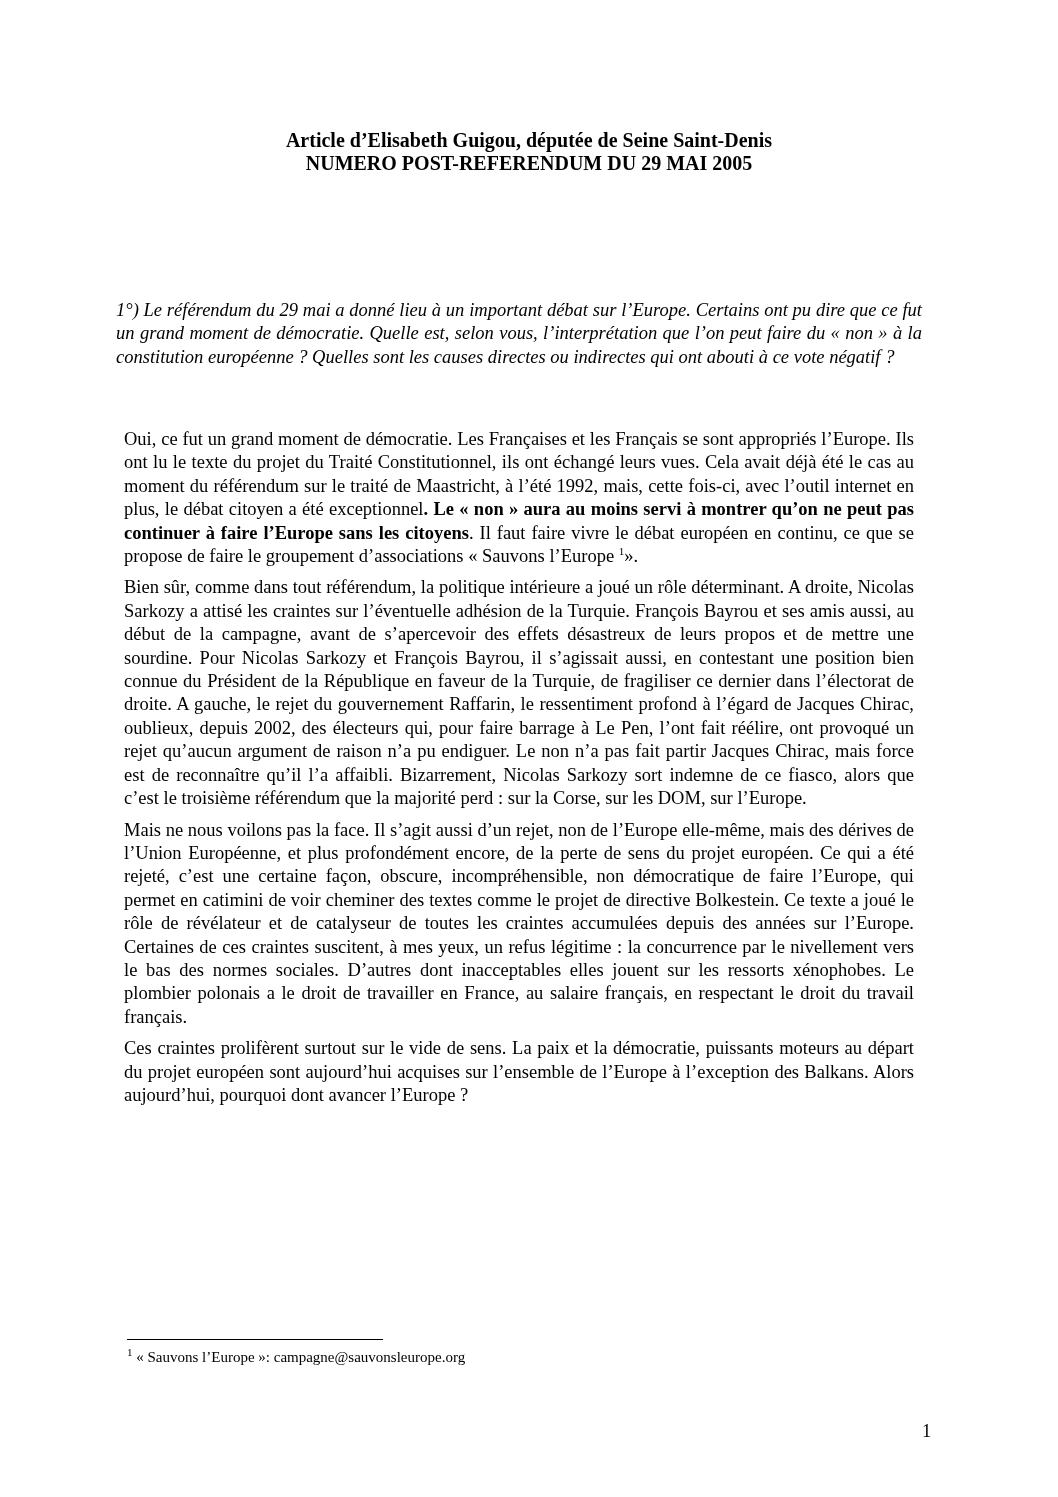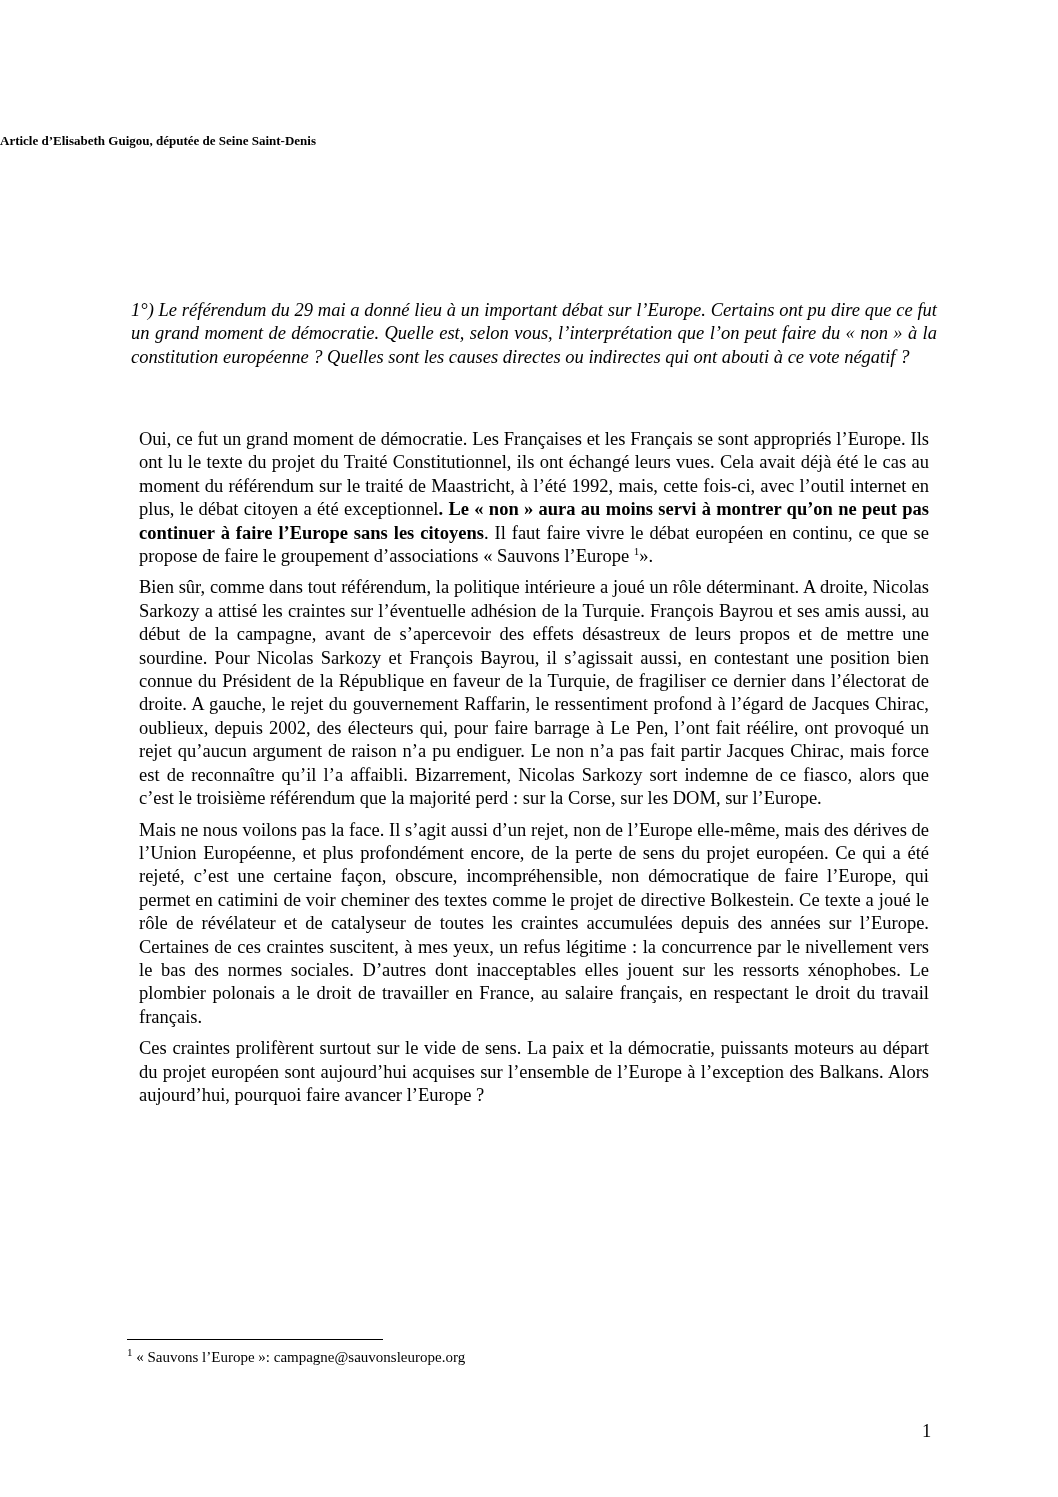--- a/index.html
+++ b/index.html
@@ -1,43 +1,44 @@
 <!DOCTYPE html>
 <html><head>
 <meta charset="utf-8">
 <style>
   html, body { margin:0; padding:0; background:#ffffff; }
   body { width:1058px; height:1497px; position:relative; overflow:hidden;
          font-family:"Liberation Serif", "DejaVu Serif", serif; color:#000; }
-  .header { position:absolute; top:129px; left:0; width:1058px; text-align:left;
-            font-weight:bold; font-size:13px; line-height:23px; }
+  .header { position:absolute; top:129px; left:0; width:1058px; text-align:center;
+            font-weight:bold; font-size:20px; line-height:23px; }
   .header div { white-space:nowrap; }
-  .body-text { position:absolute; left:131px; width:806px; font-size:18.5px; line-height:23.4px;
+  .body-text { position:absolute; left:116px; width:806px; font-size:18.5px; line-height:23.4px;
                text-align:justify; }
   .question { top:299px; font-style:italic; }
   .answer { top:420px; }
   .answer p { margin:8px; }
   .b { font-weight:bold; }
   sup { font-size:11px; line-height:0; }
   .fn-rule { position:absolute; left:127px; top:1339px; width:256px; height:0; border-top:1.5px solid #000; }
   .footnote { position:absolute; left:127px; top:1348px; font-size:15px; line-height:18px; }
   .page-num { position:absolute; left:922px; top:1420px; font-size:18.5px; line-height:22px; }
 </style>
 </head>
 <body>
 
 <div class="header">
   <div>Article d’Elisabeth Guigou, députée  de Seine Saint-Denis</div>
+  <div>NUMERO POST-REFERENDUM DU 29 MAI 2005</div>
 </div>
 
 <div class="body-text question">1°) Le référendum du 29 mai a donné lieu à un important débat sur l’Europe. Certains ont pu dire que ce fut un grand moment de démocratie. Quelle est, selon vous, l’interprétation que l’on peut faire du « non » à la constitution européenne ? Quelles sont les causes directes ou indirectes qui ont abouti à ce vote négatif ?</div>
 
 <div class="body-text answer">
   <p><span>Oui, ce fut un grand moment de démocratie. Les Françaises et les Français se sont appropriés l’Europe. Ils ont lu le texte du projet du Traité Constitutionnel, ils ont échangé leurs vues. Cela avait déjà été le cas au moment du référendum sur le traité de Maastricht, à l’été 1992, mais, cette fois-ci, avec l’outil internet en plus, le débat citoyen a été exceptionnel</span><span class="b">. Le « non » aura au moins servi à montrer qu’on ne peut pas continuer à faire l’Europe sans les citoyens</span><span>. Il faut faire vivre le débat européen en continu, ce que se propose de faire le groupement d’associations « Sauvons l’Europe </span><sup>1</sup><span>».</span></p>
   <p>Bien sûr, comme dans tout référendum, la politique intérieure a joué un rôle déterminant. A droite, Nicolas Sarkozy a attisé les craintes sur l’éventuelle adhésion de la Turquie. François Bayrou et ses amis aussi, au début de la campagne, avant de s’apercevoir des effets désastreux de leurs propos et de mettre une sourdine. Pour Nicolas Sarkozy et François Bayrou, il s’agissait aussi, en contestant une position bien connue du Président de la République en faveur de la Turquie, de fragiliser ce dernier dans l’électorat de droite. A gauche, le rejet du gouvernement Raffarin, le ressentiment profond à l’égard de Jacques  Chirac, oublieux, depuis 2002, des électeurs qui, pour faire barrage à Le Pen, l’ont fait réélire, ont provoqué un rejet qu’aucun argument de raison n’a pu endiguer. Le non n’a pas fait partir Jacques Chirac, mais force est de reconnaître qu’il l’a affaibli. Bizarrement, Nicolas Sarkozy sort indemne de ce fiasco, alors que c’est le troisième référendum que la majorité perd : sur la Corse, sur les DOM, sur l’Europe.</p>
   <p>Mais ne nous voilons pas la face. Il s’agit aussi d’un rejet, non de l’Europe elle-même, mais des dérives de l’Union Européenne, et plus profondément encore, de la perte de sens du projet européen. Ce qui a été rejeté, c’est une certaine façon, obscure, incompréhensible, non démocratique de faire l’Europe, qui permet en catimini de voir cheminer des textes comme le projet de directive Bolkestein. Ce texte a joué le rôle de révélateur et de catalyseur de toutes les craintes accumulées depuis des années sur l’Europe. Certaines de ces craintes suscitent, à mes yeux, un refus légitime : la concurrence par le nivellement vers le bas des normes sociales. D’autres dont inacceptables elles jouent sur les ressorts xénophobes. Le plombier polonais a le droit de travailler en France, au salaire français, en respectant le droit du travail français.</p>
-  <p>Ces craintes prolifèrent surtout sur le vide de sens. La paix et la démocratie, puissants moteurs au départ du projet européen sont aujourd’hui acquises sur l’ensemble de l’Europe à l’exception des Balkans. Alors aujourd’hui, pourquoi faire avancer l’Europe ?</p>
+  <p>Ces craintes prolifèrent surtout sur le vide de sens. La paix et la démocratie, puissants moteurs au départ du projet européen sont aujourd’hui acquises sur l’ensemble de l’Europe à l’exception des Balkans. Alors aujourd’hui, pourquoi dont avancer l’Europe ?</p>
 </div>
 
 <div class="fn-rule"></div>
 <div class="footnote"><sup>1</sup><span> « Sauvons l’Europe »: campagne@sauvonsleurope.org</span></div>
 
 <div class="page-num">1</div>
 
 </body></html>

